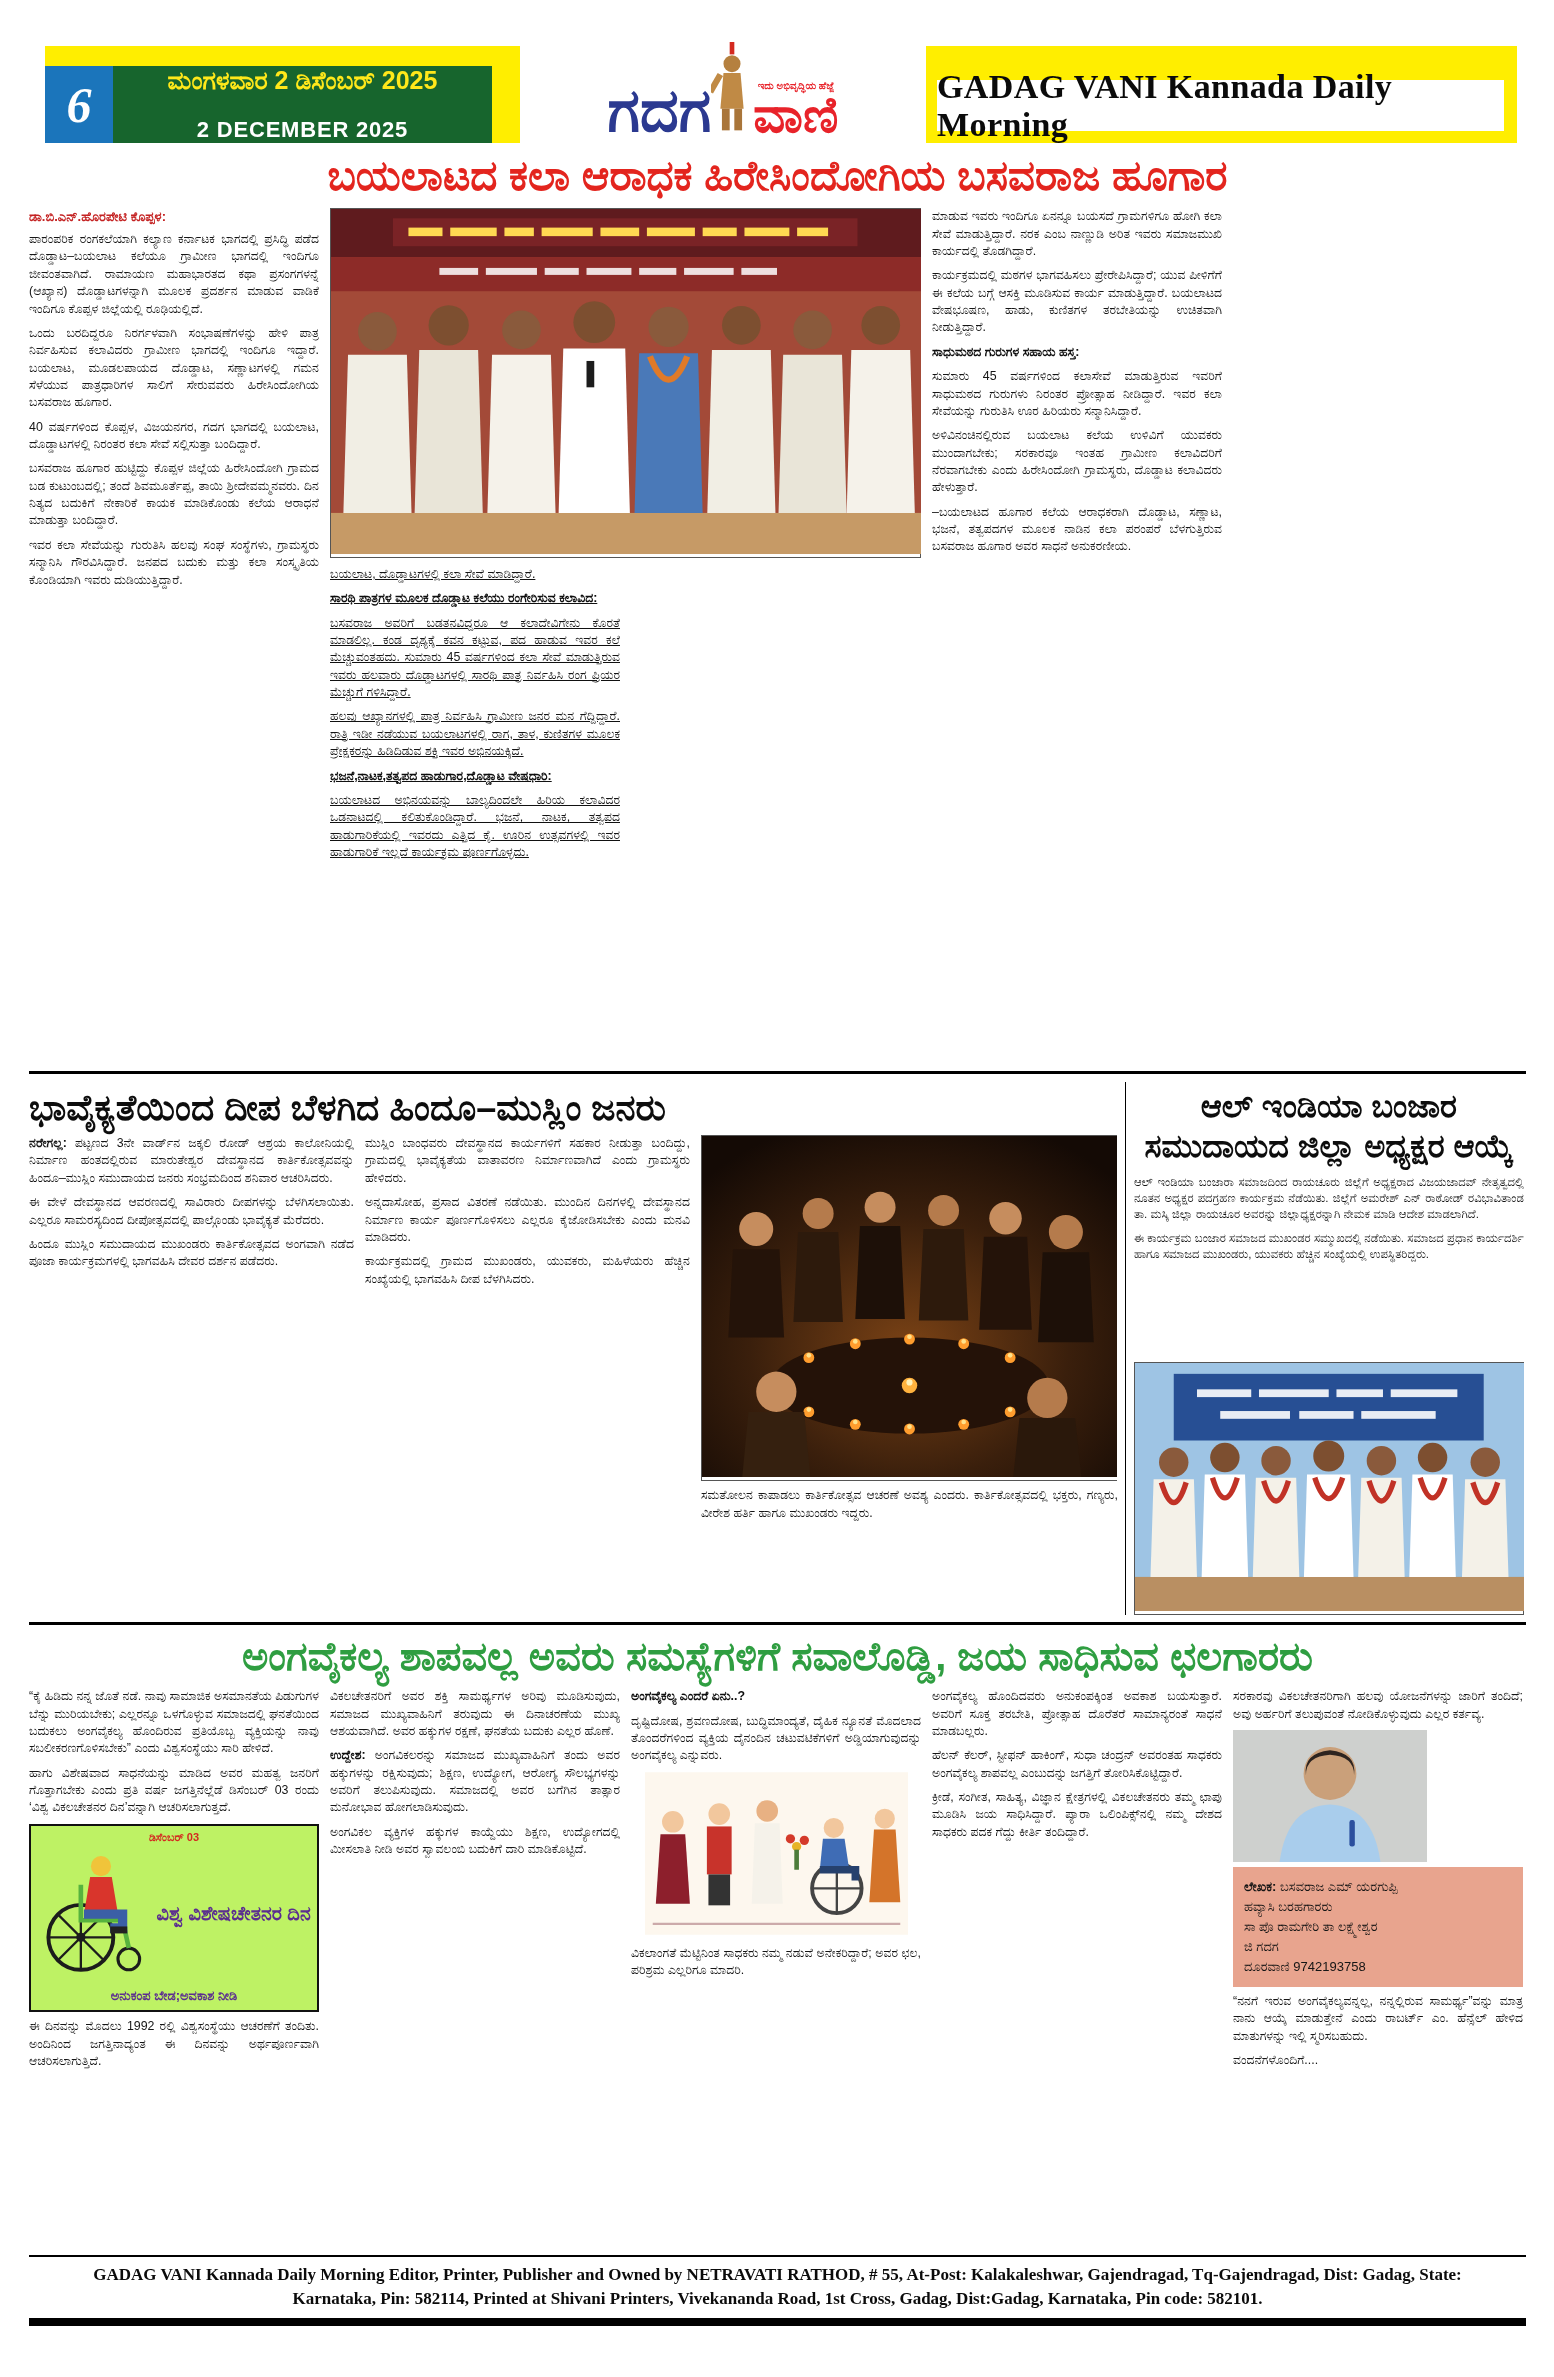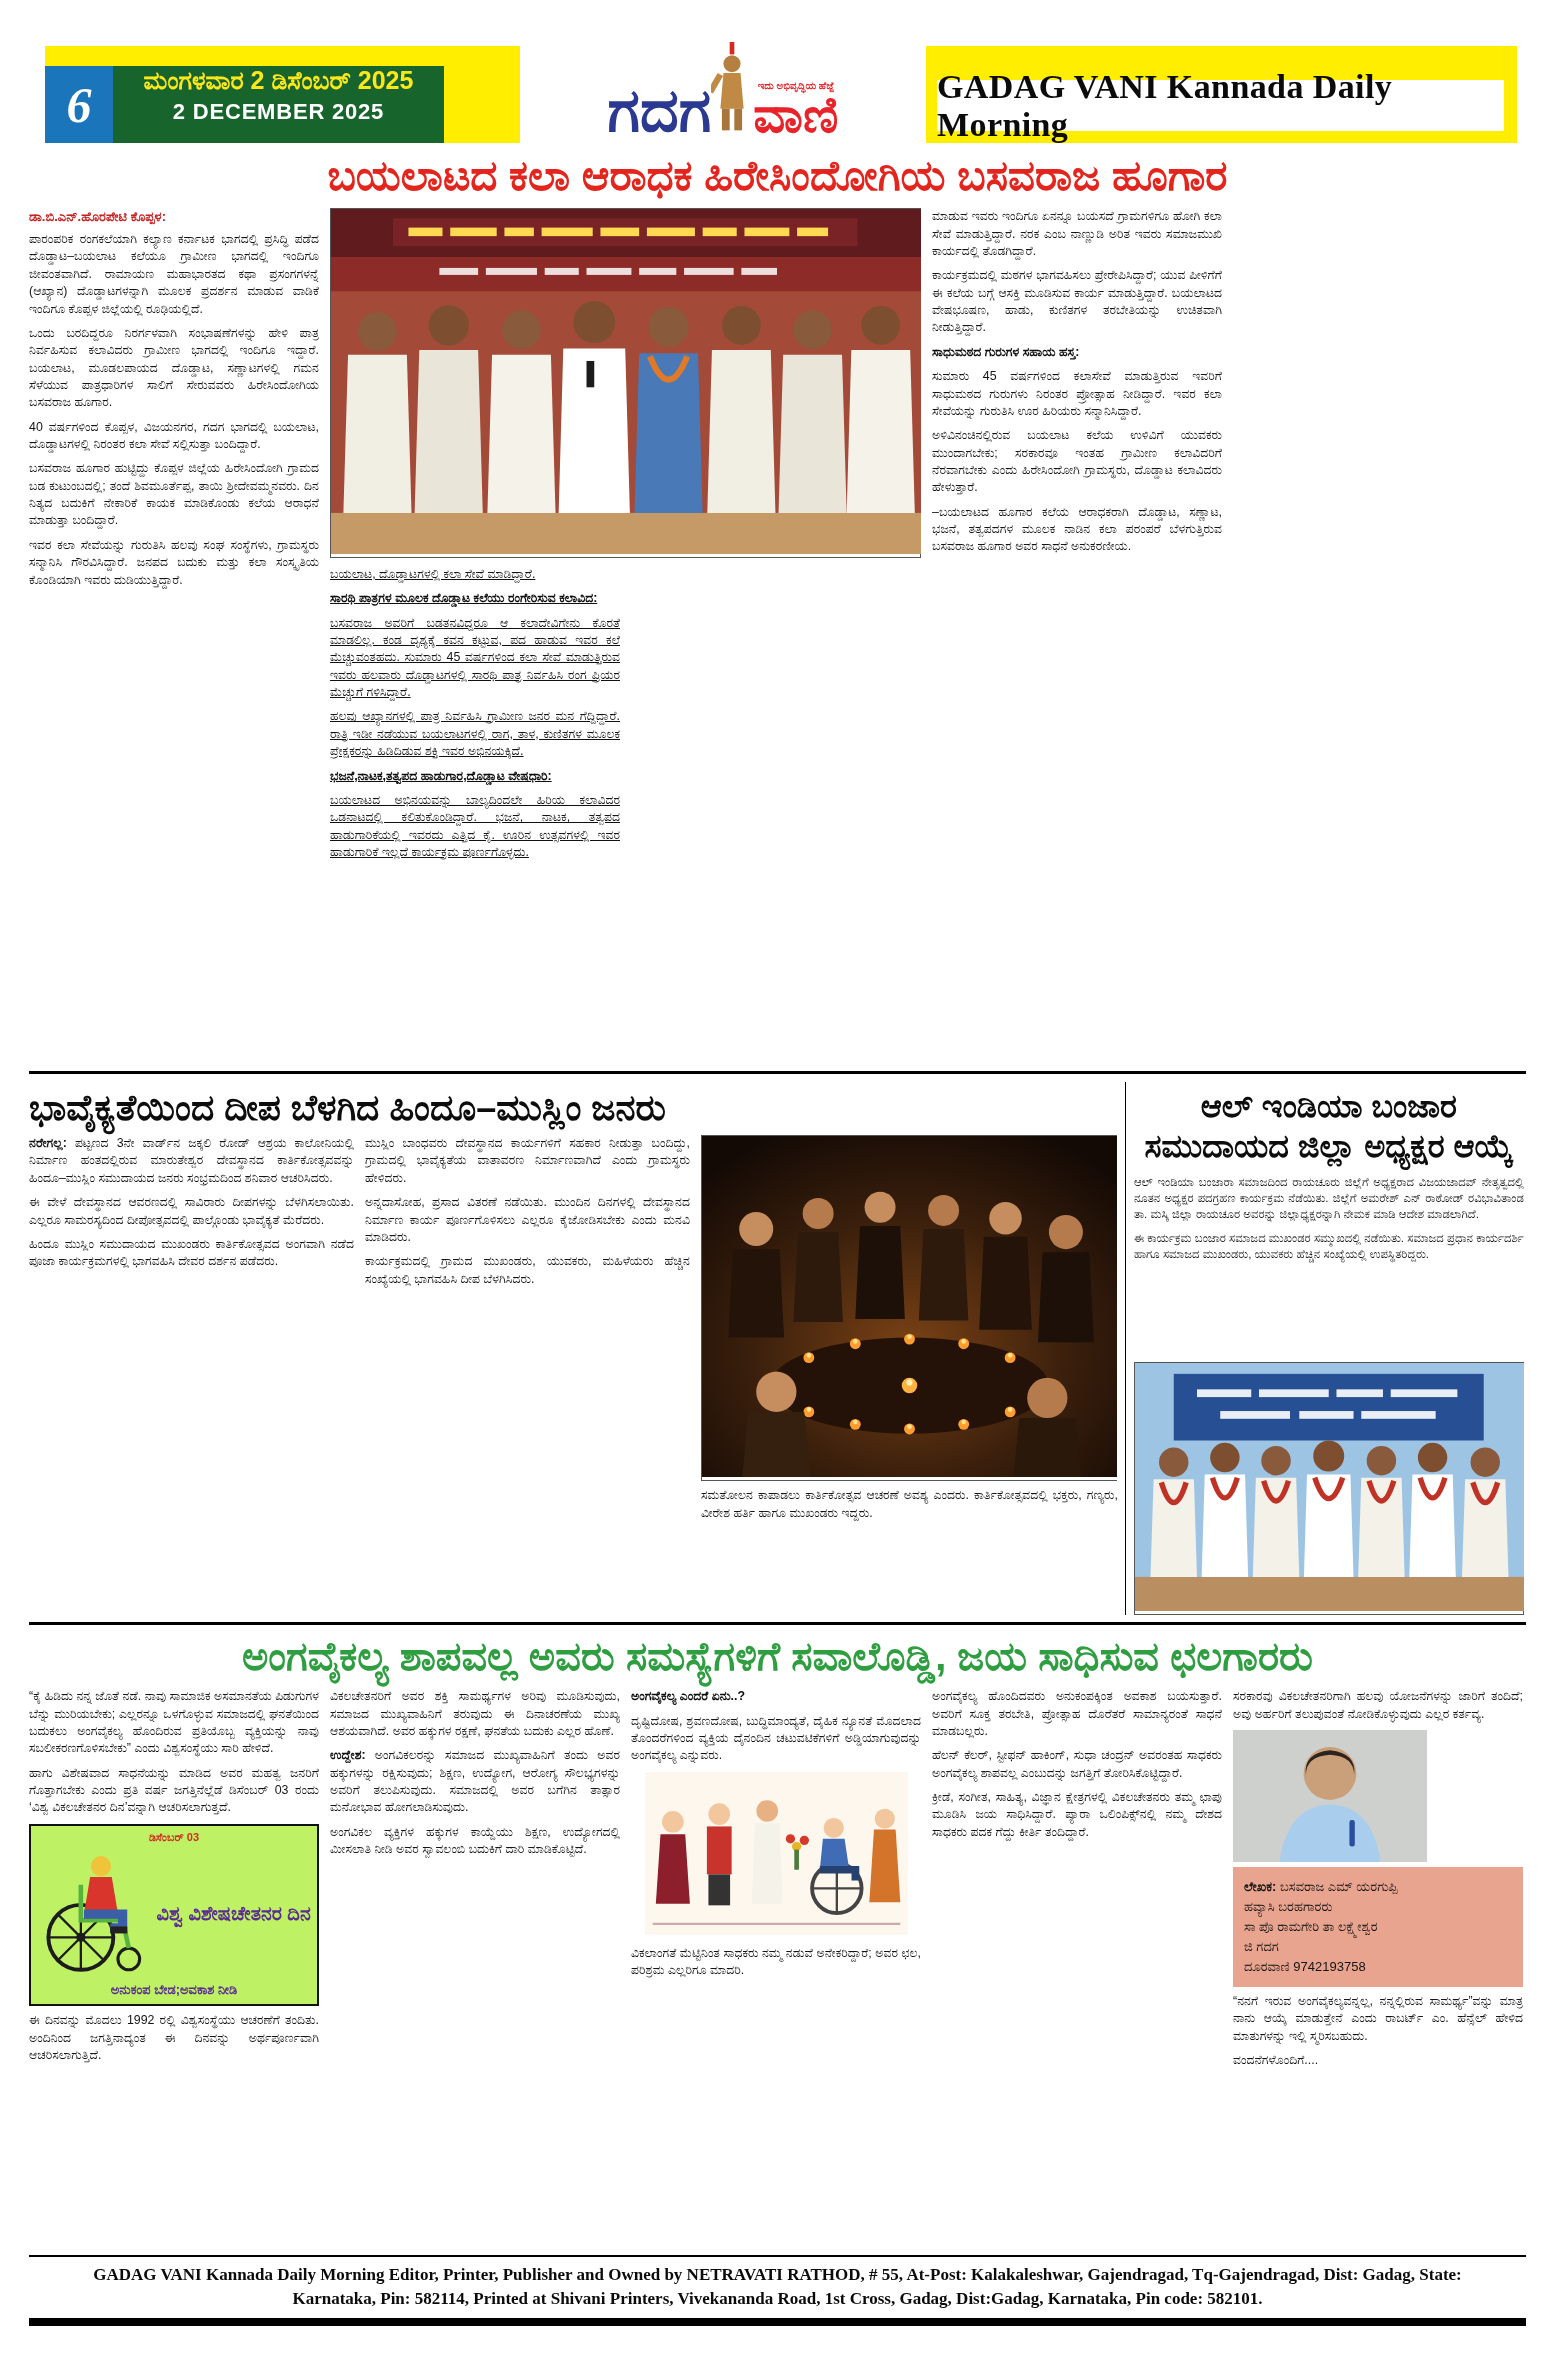--- a/index.html
+++ b/index.html
@@ -6,22 +6,22 @@
   #page{position:relative;width:1555px;height:2377px;background:#ffffff;margin:0 auto;
         font-family:"Liberation Sans","DejaVu Sans",sans-serif;color:#111;overflow:hidden;}
   .inner{padding:0 29px;}
 
   
   #header{position:relative;height:143px;}
   .yellow-band{position:absolute;left:45px;top:46px;width:1472px;height:97px;background:#ffee00;}
   .pagenum-box{position:absolute;left:45px;top:66px;width:68px;height:77px;background:#1b75bb;
     display:flex;align-items:center;justify-content:center;}
   .pagenum-box span{color:#fff;font:italic bold 50px "Liberation Serif",serif;}
-  .green-box{position:absolute;left:113px;top:66px;width:331px;height:77px;background:#17652d;
-    display:flex;flex-direction:column;align-items:center;justify-content:flex-start;gap:3.1px;}
+  .green-box{position:absolute;left:113px;top:66px;width:379px;height:77px;background:#17652d;
+    display:flex;flex-direction:column;align-items:center;justify-content:space-between;gap:3.1px;}
   .green-box .kn{color:#ffe81a;font-weight:bold;font-size:25px;}
   .green-box .en{color:#ffffff;font-weight:bold;font-size:22px;letter-spacing:0.8px;}
   .logo-panel{position:absolute;left:520px;top:23px;width:406px;height:120px;background:#fff;
     display:flex;align-items:flex-end;justify-content:center;gap:0;padding-bottom:4.6px;box-sizing:border-box;}
   .logo-kn1{color:#2b3990;font-weight:bold;font-size:60px;line-height:.9;}
   .logo-kn2{color:#e8232a;font-weight:bold;font-size:50px;line-height:.9;}
   .logo-tag{color:#e8232a;font-size:10px;font-weight:bold;text-align:center;margin-bottom:1.5px;}
   .logo-right{display:flex;flex-direction:column;align-items:center;}
   .masthead-box{position:absolute;left:937px;top:80px;width:567px;height:51px;background:#fff;
     display:flex;align-items:center;justify-content:center;}
@@ -57,21 +57,21 @@
   .a2-photocol{flex:0 0 417px;overflow:hidden;}
   .headline-center{font-weight:bold;font-size:32px;color:#0d0d0d;text-align:center;line-height:1.25;margin:4.6px 0 7.7px 0;}
 
   
   #a4-cols{display:flex;gap:11px;height:562px;overflow:hidden;}
   .a4-col{flex:0 0 290px;overflow:hidden;}
   .clip-box{border:2.3px solid #111;background:#bef264;padding:4.6px;margin:6.2px 0;}
   .clip-top{color:#d42a20;font-weight:bold;font-size:11px;text-align:center;}
   .clip-row{display:flex;align-items:center;gap:3.1px;}
   .clip-title{color:#5b2d90;font-weight:bold;font-size:19.4px;text-align:center;line-height:1.25;flex:1;}
-  .clip-caption{color:#5b2d90;font-weight:bold;font-size:13px;text-align:center;margin-top:0;}
+  .clip-caption{color:#5b2d90;font-weight:bold;font-size:13px;text-align:center;margin-top:6px;}
   .author-box{background:#e8a48e;padding:9.3px 11px;font-size:13px;line-height:1.55;}
   .author-box .lbl{font-weight:bold;}
 
   
   #footer{border-top:2.3px solid #000;margin:4.6px 29px 0 29px;padding-top:6.2px;text-align:center;
     font:bold 17px "Liberation Serif",serif;color:#0b0b0b;line-height:1.4;}
   #footer-bar{height:7.7px;background:#000;margin:7.7px 29px 0 29px;}
 </style>
 </head>
 <body>

